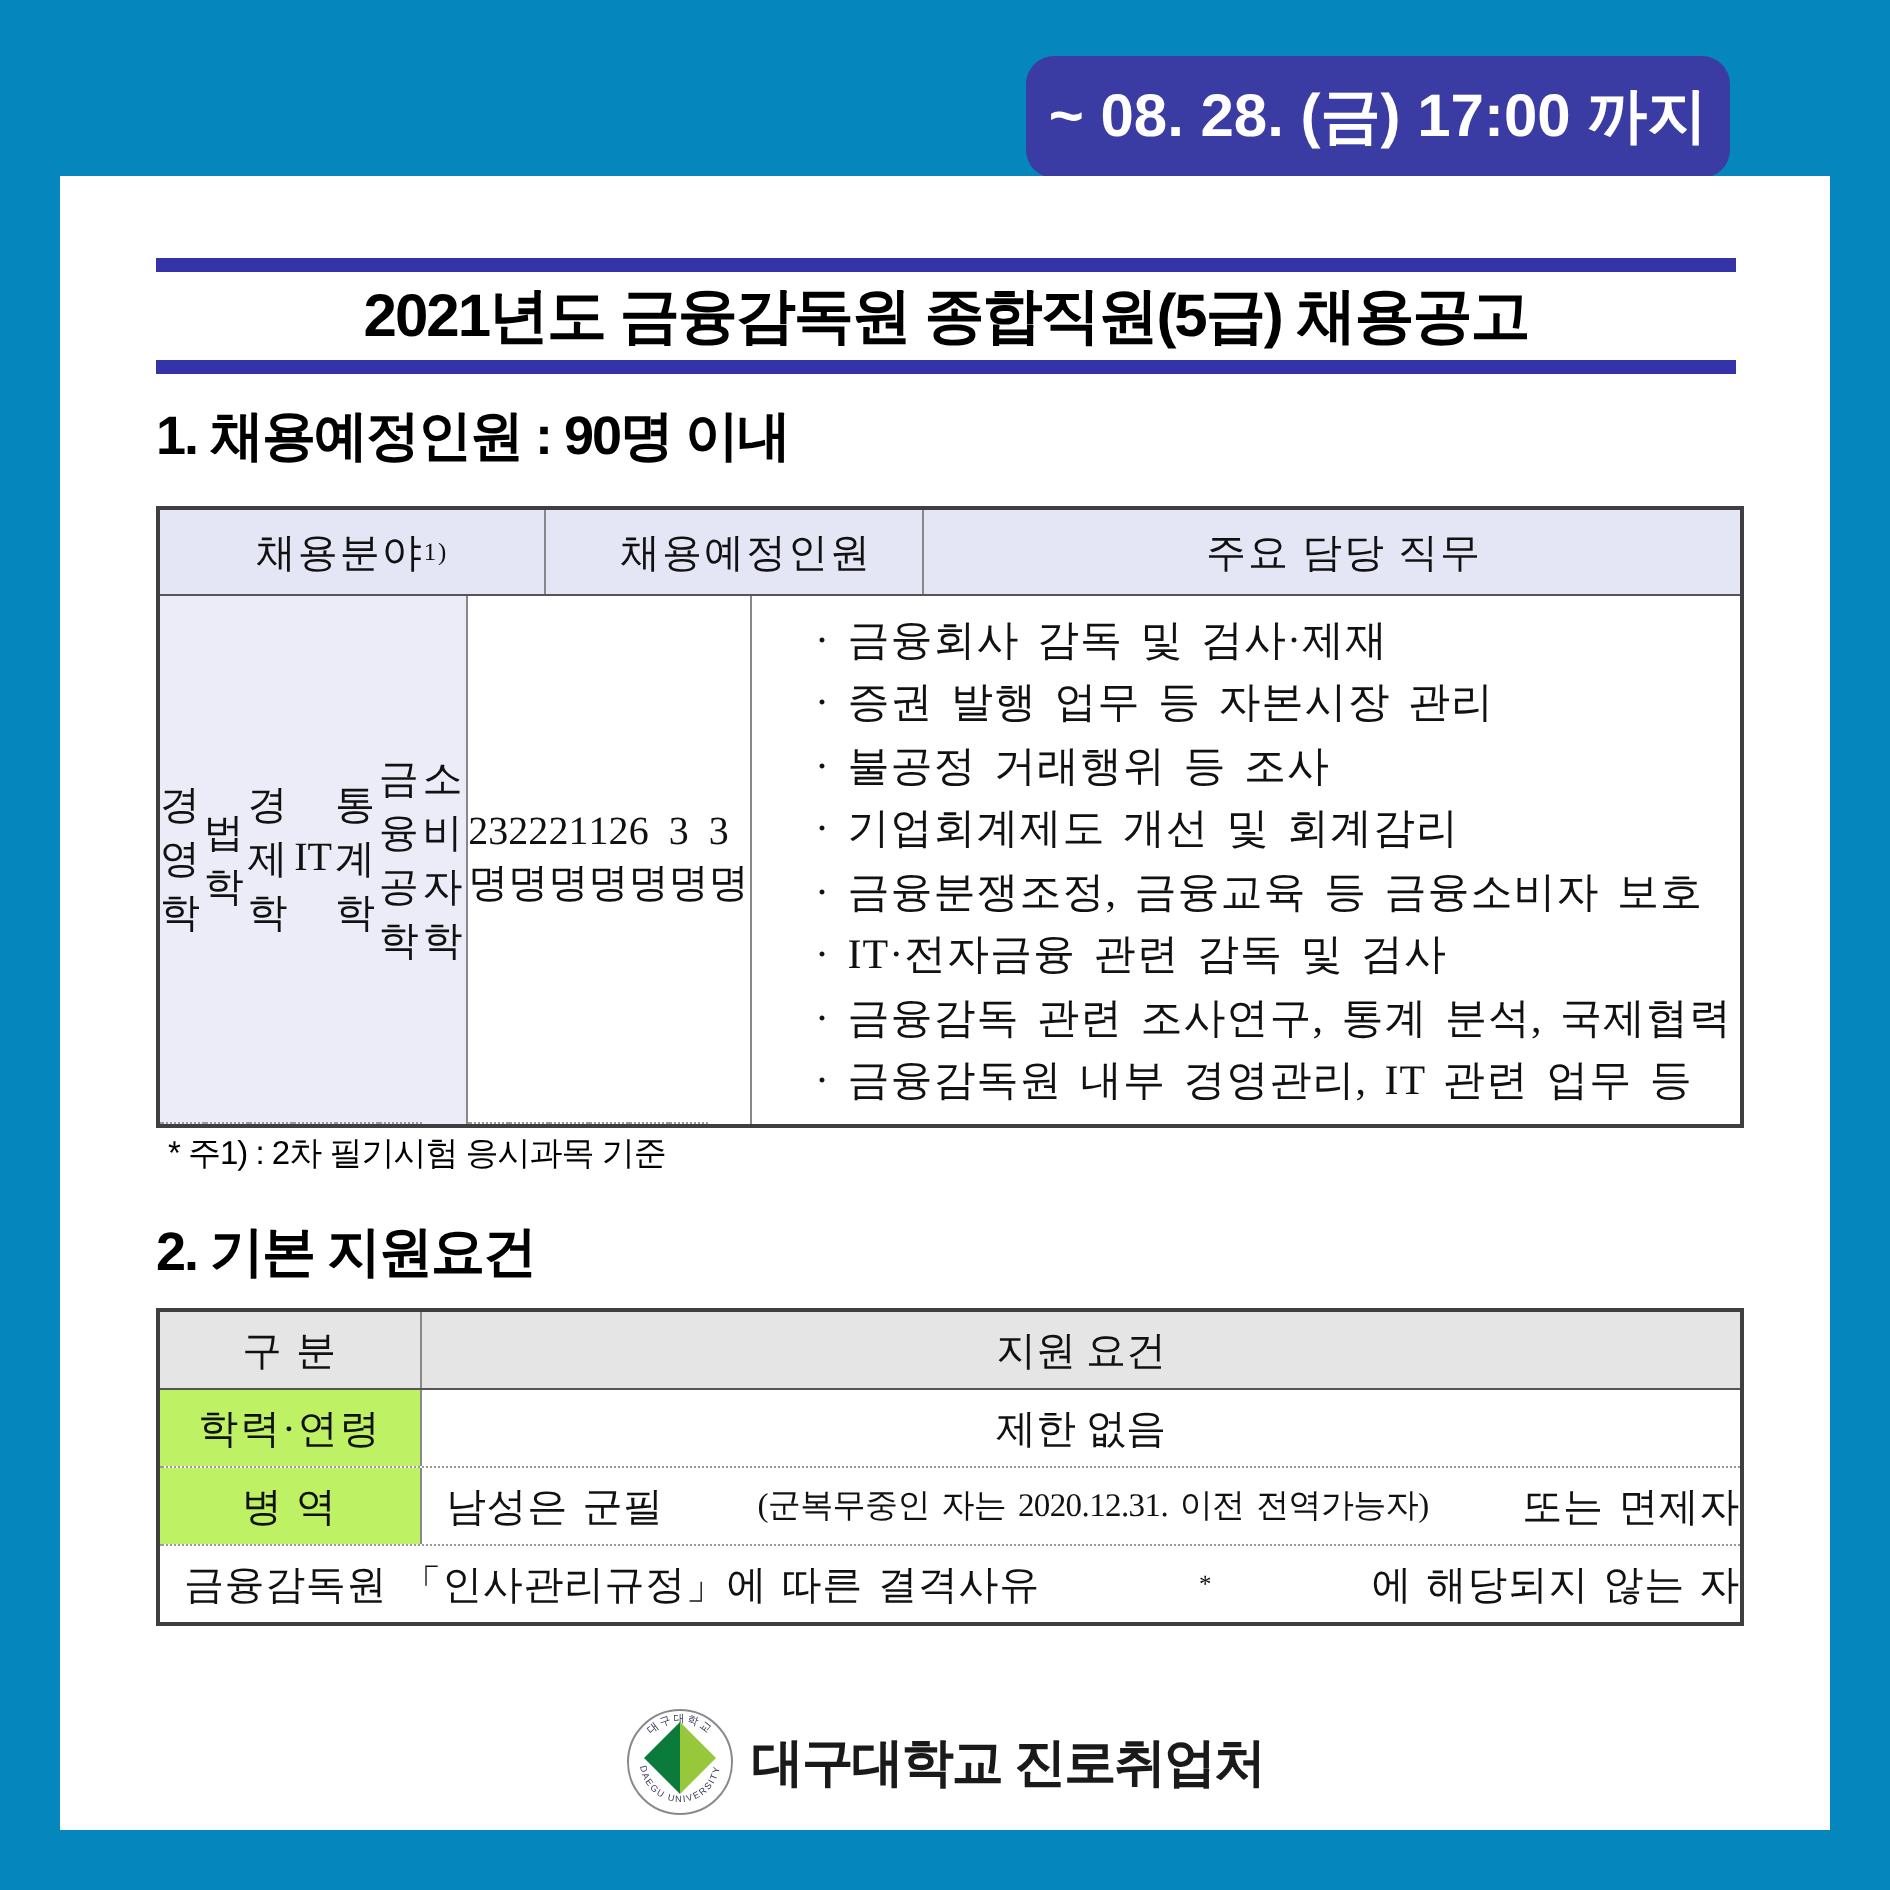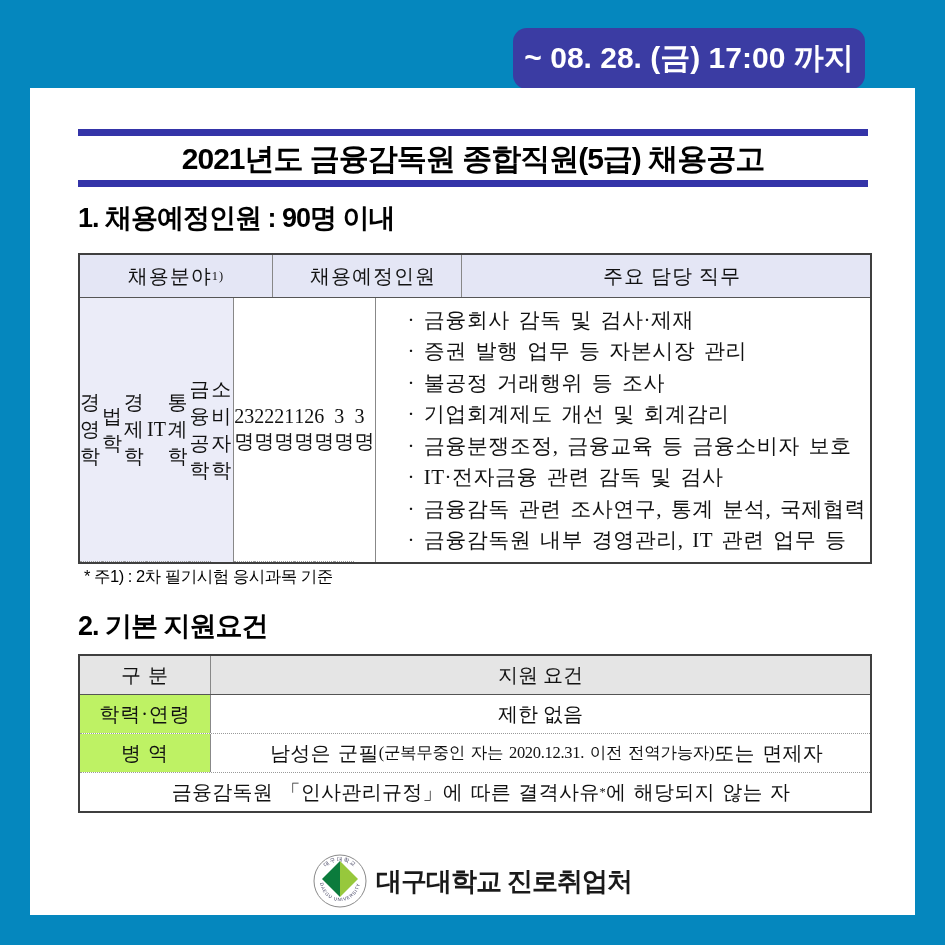--- a/index.html
+++ b/index.html
@@ -66,21 +66,21 @@
   .t2{left:48px;top:566px;width:790px;border:2px solid #3f3f3f;background:#fff;}
   .t2-row{display:flex;height:38px;}
   .t2-header{background:#e5e5e5;border-bottom:1px solid #555;}
   .t2-row + .t2-row{border-top:1px dotted #9a9a9a;}
   .t2-header.t2-row{border-top:none;}
   .catw{width:130px;}
   .t2 .cat{display:flex;align-items:center;justify-content:center;
     font-size:20px;letter-spacing:1px;}
   .t2 .val{flex:1;display:flex;align-items:center;font-size:20px;}
   .val.center{justify-content:center;}
-  .val.left{justify-content:center;padding-left:12px;letter-spacing:0.3px;word-spacing:2px;}
+  .val.left{justify-content:space-between;padding-left:12px;letter-spacing:0.3px;word-spacing:2px;}
   .t2-body .cat{background:#bef264;}
   .paren{font-size:16.5px;letter-spacing:-0.3px;}
   
   .footer{left:0;top:766px;width:885px;display:flex;align-items:center;
     justify-content:center;gap:9px;}
   .footer-text{
     font-family:"Liberation Sans","DejaVu Sans",sans-serif;
     font-weight:bold;font-size:26px;letter-spacing:-1px;color:#1a1a1a;
   }
 </style>

